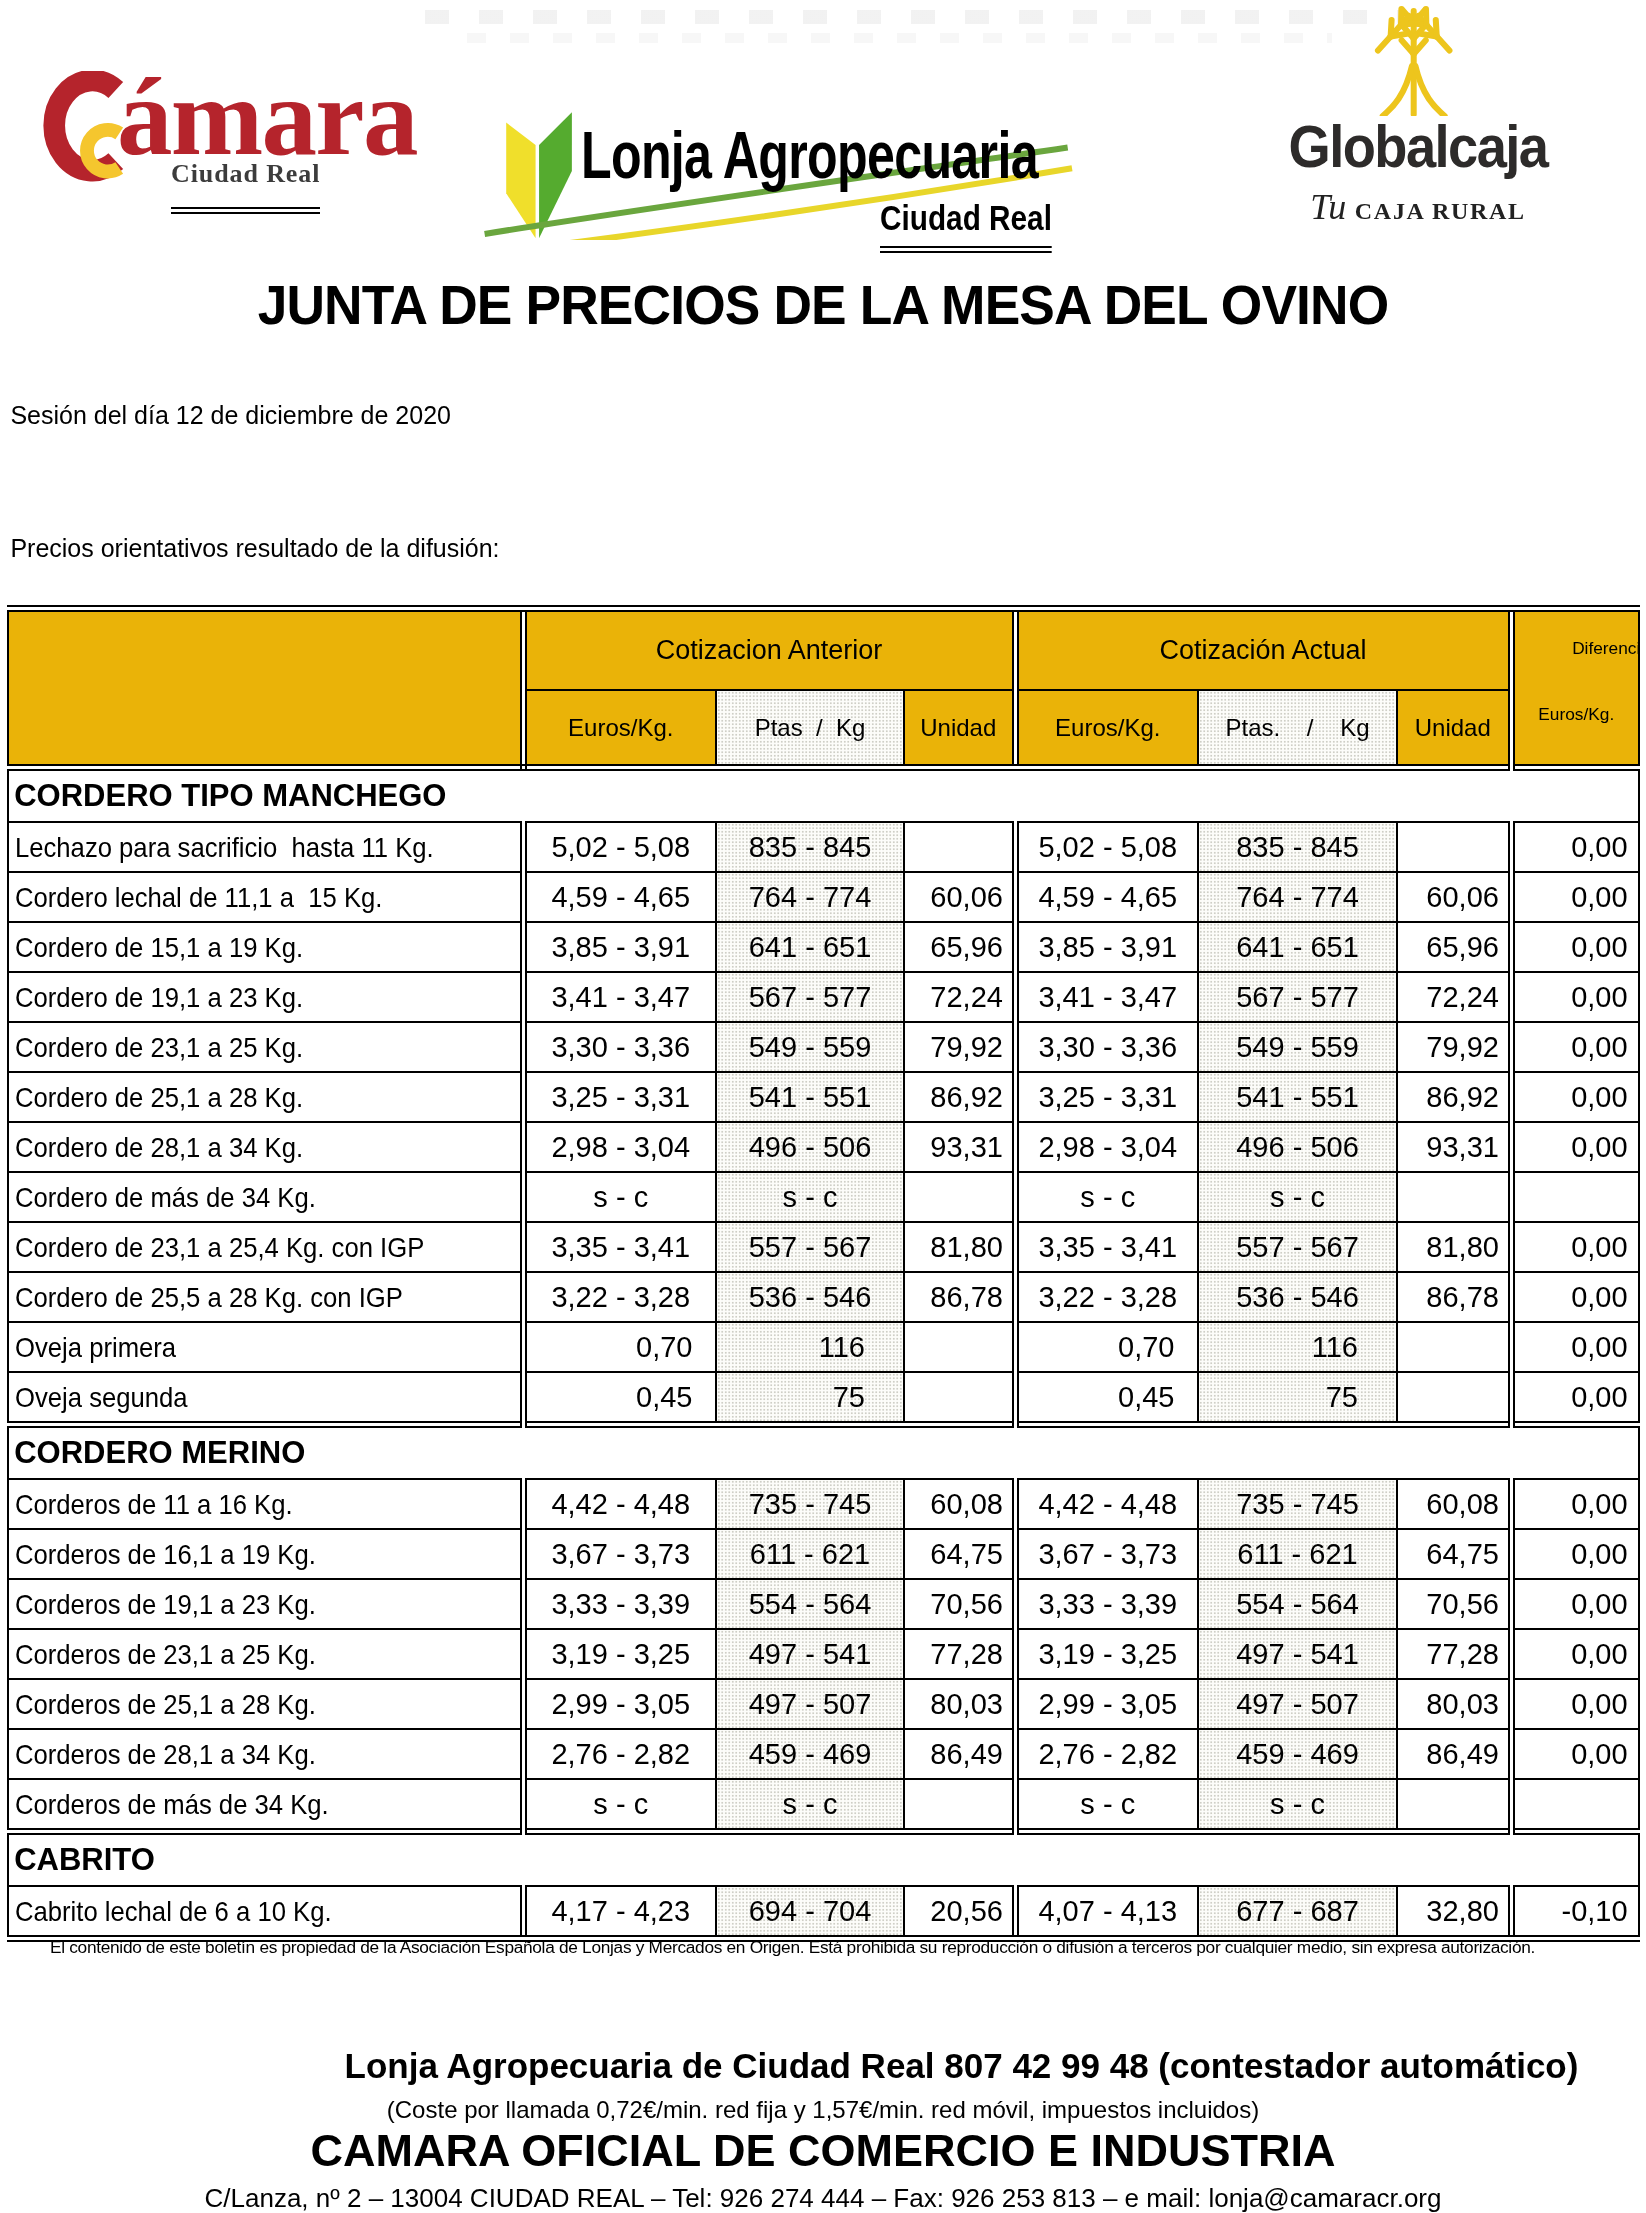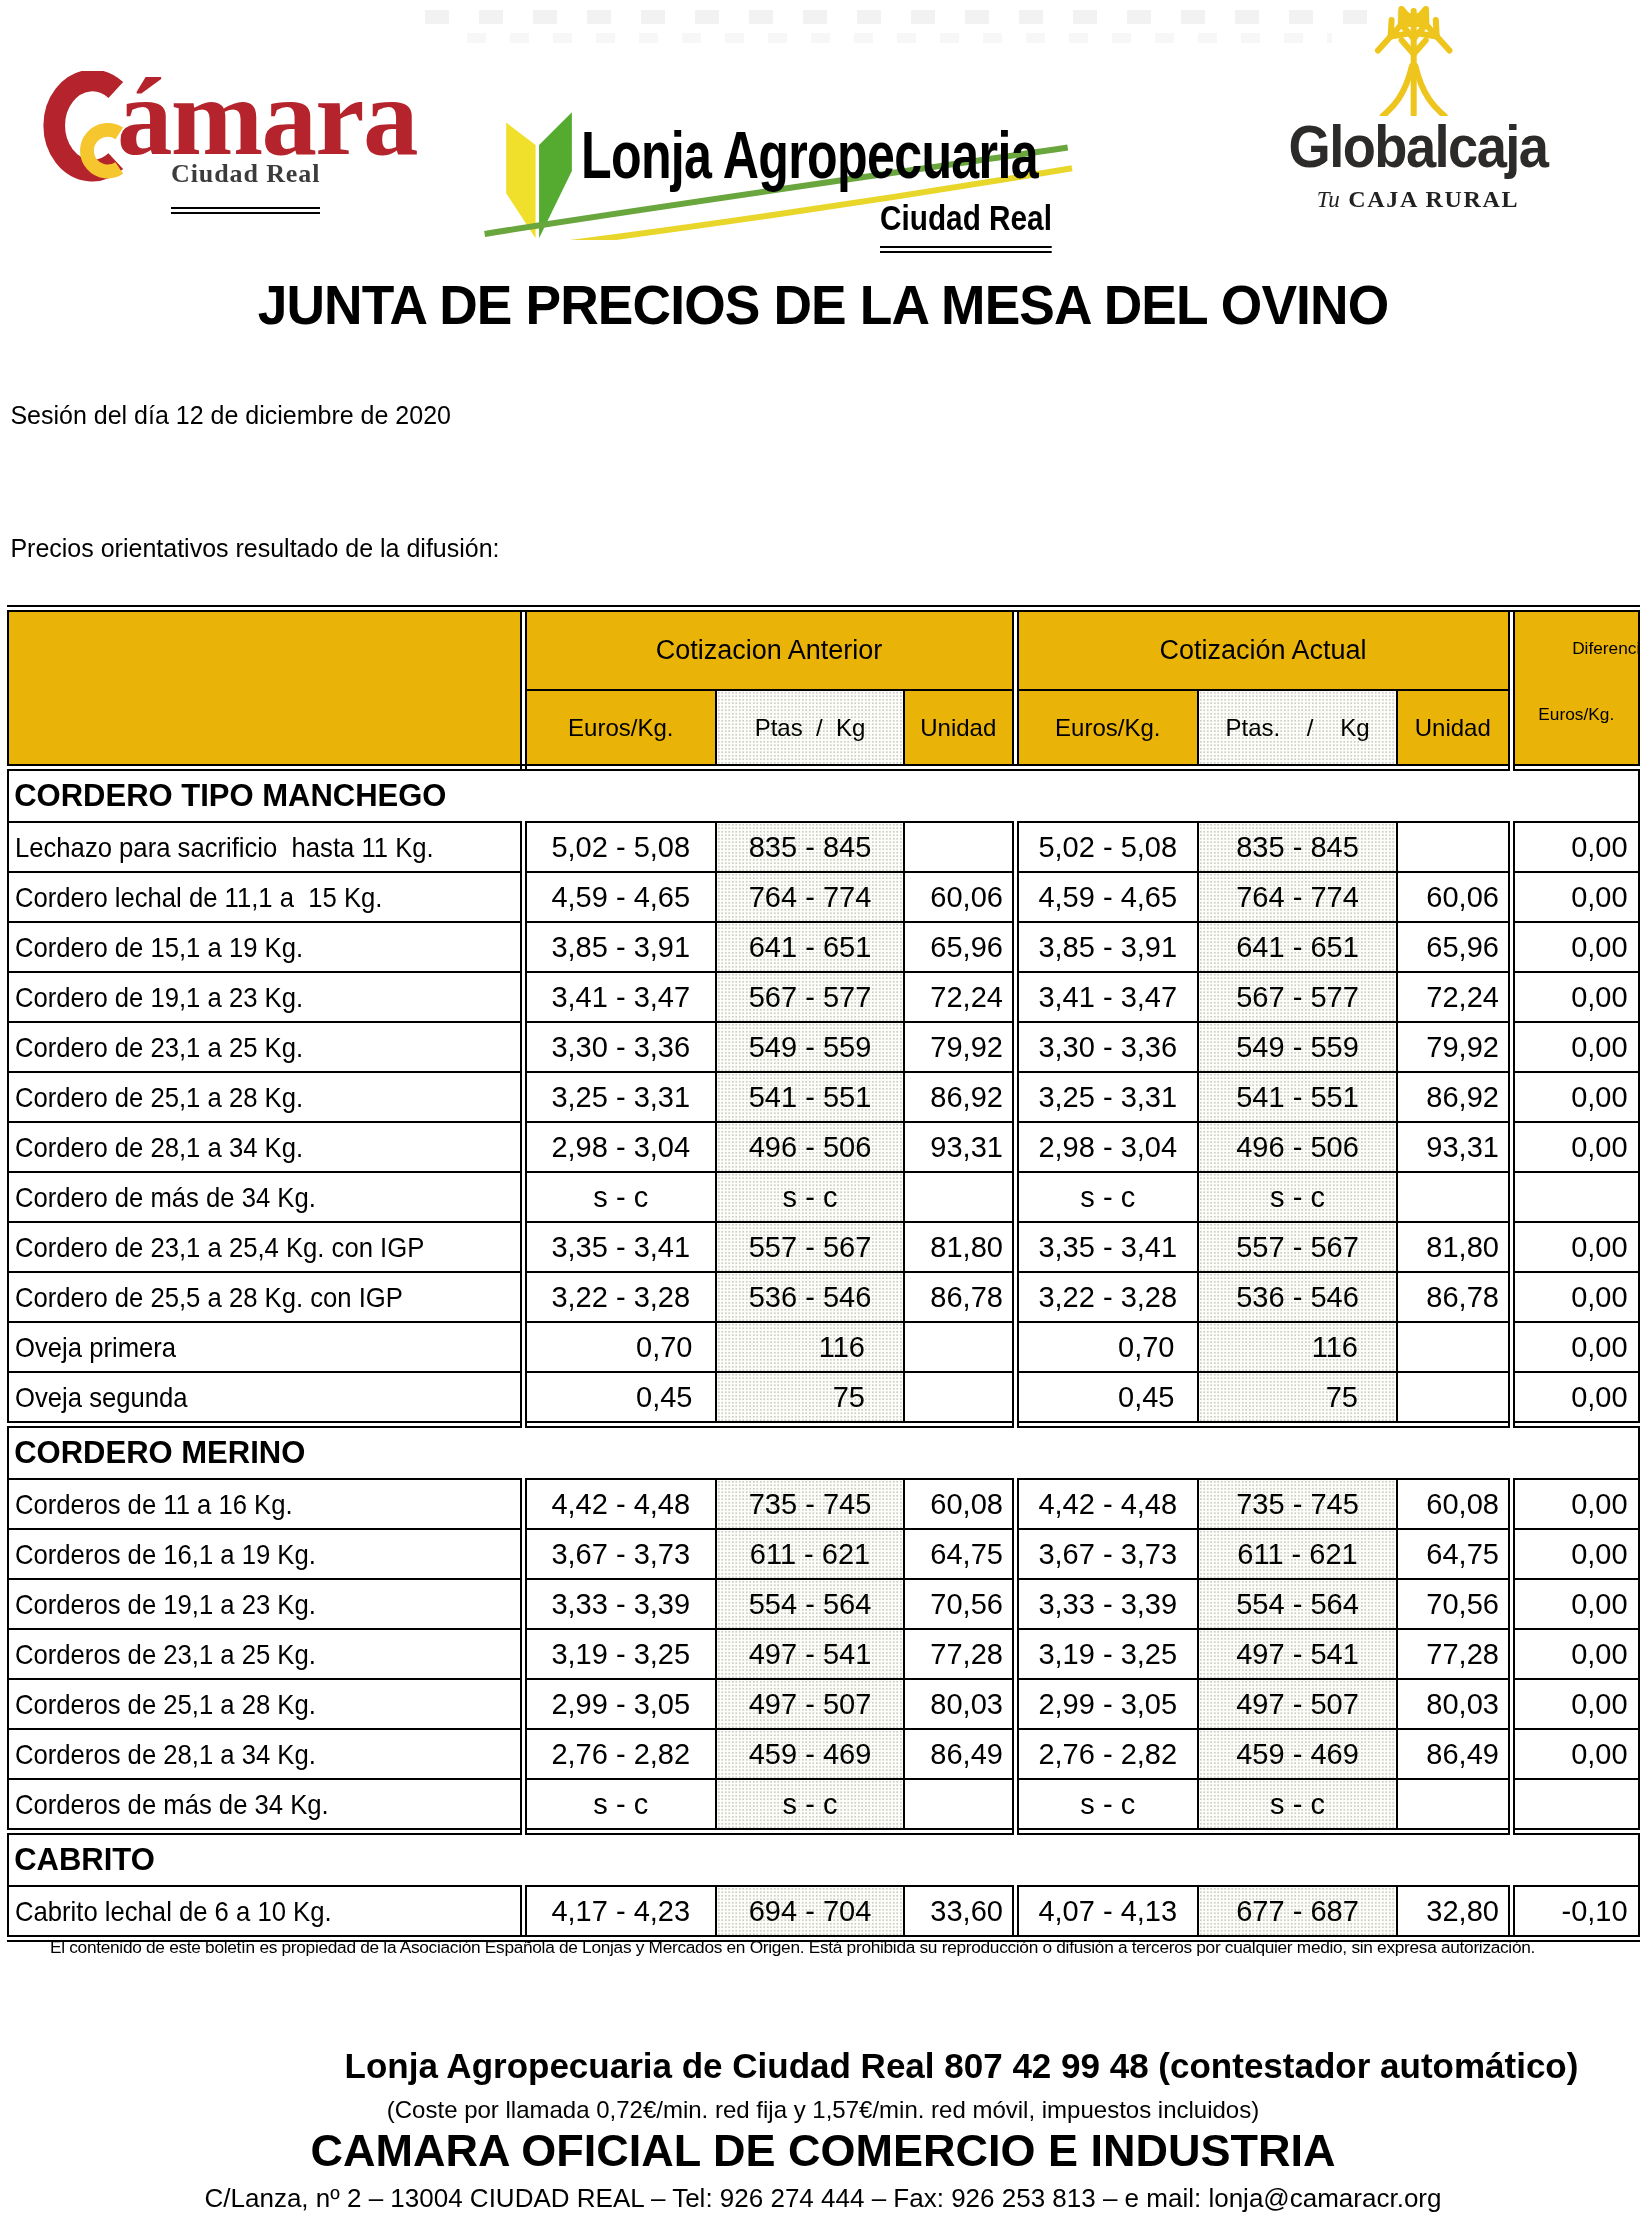--- a/index.html
+++ b/index.html
@@ -20,21 +20,21 @@
                font-weight:bold;font-size:26px;color:#3c3c3c;letter-spacing:0.9px;}
   .lonja{position:absolute;left:467px;top:37px;width:614px;height:203px;}
   .lonja .word{position:absolute;left:114px;top:80px;font-size:66px;font-weight:bold;
                letter-spacing:-0.9px;transform:scaleX(.76);transform-origin:0 50%;white-space:nowrap;}
   .lonja .sub{position:absolute;left:413px;top:161px;font-size:35px;font-weight:bold;
               transform:scaleX(.85);transform-origin:0 50%;white-space:nowrap;}
   .gcaja{position:absolute;left:1245px;top:4.3px;width:346px;height:212px;}
   .gcaja .word{position:absolute;left:0;top:109px;width:100%;text-align:center;font-size:59px;
                font-weight:bold;letter-spacing:-1.7px;color:#2d2b2a;transform:scaleX(.92);}
   .gcaja .tag{position:absolute;left:0;top:182px;width:100%;text-align:center;color:#222;}
-  .gcaja .tu{font-family:"Liberation Serif",serif;font-style:italic;font-size:23px;margin-right:8.6px;}
+  .gcaja .tu{font-family:"Liberation Serif",serif;font-style:italic;font-size:36px;margin-right:8.6px;}
   .gcaja .cr{font-family:"Liberation Serif",serif;font-weight:bold;font-size:24px;letter-spacing:1.7px;}
 
   
   .title{position:absolute;top:273px;left:0;width:100%;text-align:center;font-size:55px;
          font-weight:bold;letter-spacing:-0.9px;transform:scaleX(.97);white-space:nowrap;}
   .session{position:absolute;top:401px;left:10.4px;font-size:25px;}
   .intro{position:absolute;top:534px;left:10.4px;font-size:25px;}
 
   
   .tablewrap{position:absolute;top:605px;left:7px;}
@@ -369,21 +369,21 @@
             <td class="uni rgt"></td>
             <td class="dif rgt dbl-l"></td>
           </tr>
           <tr>
             <td class="section-cell" colspan="8">CABRITO</td>
           </tr>
           <tr>
             <td class="lbl"><span class="cond">Cabrito lechal de 6 a 10 Kg.</span></td>
             <td class="eur dbl-l ctr">4,17 - 4,23</td>
             <td class="ptas shade ctr">694 - 704</td>
-            <td class="uni rgt">33,60</td>
+            <td class="uni rgt">20,56</td>
             <td class="eur dbl-l ctr">4,07 - 4,13</td>
             <td class="ptas shade ctr">677 - 687</td>
             <td class="uni rgt">32,80</td>
             <td class="dif rgt dbl-l">-0,10</td>
           </tr>
         </tbody>
     </table>
   </div>
 
   <div class="disclaimer">El contenido de este boletín es propiedad de la Asociación Española de Lonjas y Mercados en Origen. Está prohibida su reproducción o difusión a terceros por cualquier medio, sin expresa  autorización.</div>

